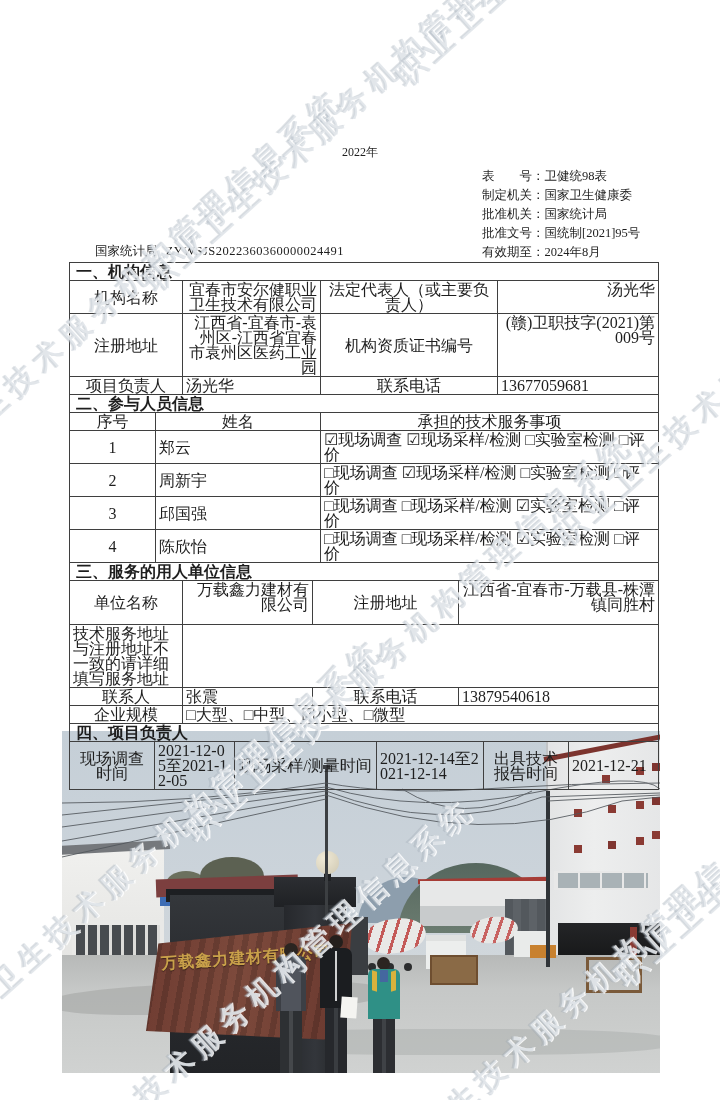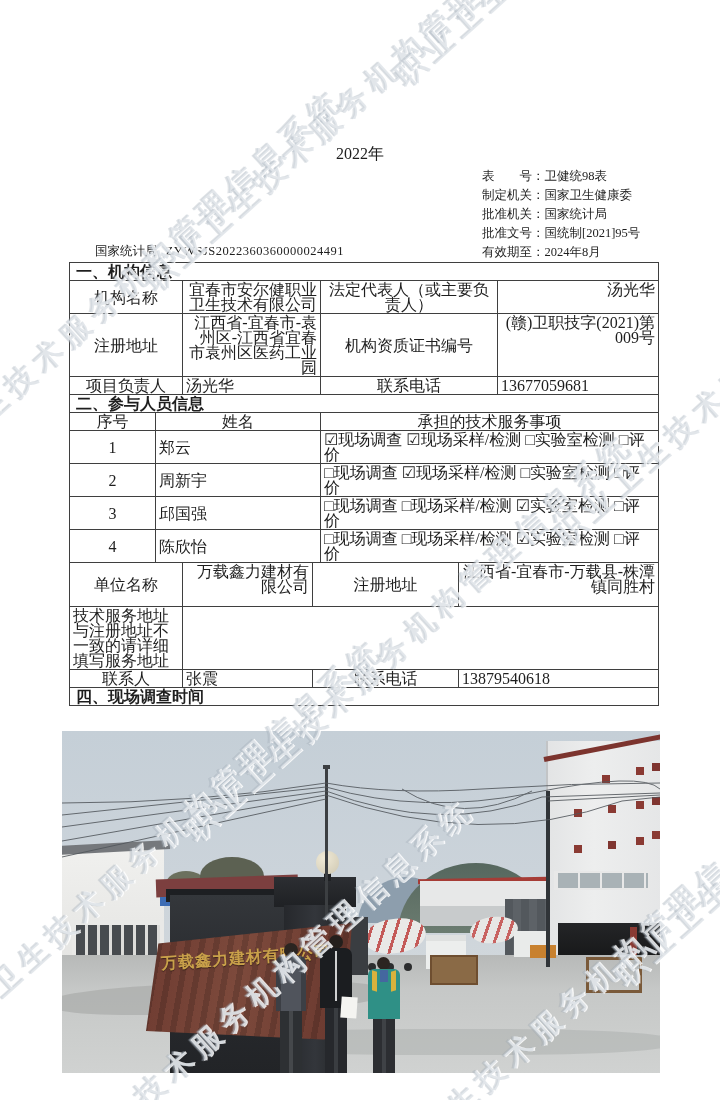--- a/index.html
+++ b/index.html
@@ -1,21 +1,21 @@
 <!DOCTYPE html>
 <html><head>
 <meta charset="utf-8">
 <style>
   html,body{margin:0;padding:0;}
   body{width:720px;height:1100px;background:#ffffff;font-family:"Liberation Serif","DejaVu Serif",serif;color:#1e1e1e;}
   .page{position:relative;width:720px;height:1100px;background:#ffffff;overflow:hidden;}
 
   
   .doc-title{position:absolute;top:103px;left:0;width:720px;text-align:center;font-size:23px;font-weight:bold;letter-spacing:2px;}
-  .doc-year{position:absolute;top:144px;left:0;width:720px;text-align:center;font-size:16px;}
+  .doc-year{position:absolute;top:144px;left:0;width:720px;text-align:center;font-size:12px;}
   .meta{position:absolute;left:482px;top:167px;font-size:12.5px;line-height:19px;}
   .meta-row span{display:inline;}
   .report-code{position:absolute;left:95px;top:243px;font-size:12.5px;}
   .report-code .val{margin-left:8px;letter-spacing:.5px;}
 
   
   .tables{position:absolute;left:69px;top:262px;width:589px;z-index:2;}
   table{border-collapse:collapse;table-layout:fixed;width:589px;}
   table + table{margin-top:-1px;}
   td{border:1px solid #3f3f3f;font-size:16px;line-height:15px;padding:1px 3px;overflow:hidden;word-break:break-word;}
@@ -185,52 +185,67 @@
       </table>
 
     <table>
       <colgroup>
           <col style="width:113px">
           <col style="width:130px">
           <col style="width:146px">
           <col style="width:200px">
         </colgroup>
       <tbody>
+          <tr>
+            <td class="sec" colspan="4">三、服务的用人单位信息</td>
+          </tr>
       <tr style="height:44px">
         <td class="lab">单位名称</td>
         <td class="v">万载鑫力建材有限公司</td>
         <td class="lab">注册地址</td>
         <td class="v">江西省-宜春市-万载县-株潭镇同胜村</td>
       </tr>
       <tr style="height:47px">
         <td class="lab-left">技术服务地址与注册地址不一致的请详细填写服务地址</td>
         <td class="v" colspan="3"></td>
       </tr>
       <tr style="height:16px">
         <td class="lab">联系人</td>
         <td class="vm">张震</td>
         <td class="lab">联系电话</td>
         <td class="vm">13879540618</td>
+      </tr>
+      <tr style="height:16px">
+        <td class="lab">企业规模</td>
+        <td class="vm" colspan="3">□大型、□中型、☑小型、□微型</td>
       </tr>
     </tbody>
       </table>
 
     <table>
       <colgroup>
           <col style="width:85px">
           <col style="width:80px">
           <col style="width:142px">
           <col style="width:107px">
           <col style="width:85px">
           <col style="width:90px">
         </colgroup>
       <tbody>
           <tr>
-            <td class="sec" colspan="6">四、现场调查时间</td>
+            <td class="sec" colspan="6">四、项目负责人</td>
           </tr>
+      <tr style="height:31px">
+        <td class="lab">现场调查时间</td>
+        <td class="vm ba">2021-12-05至2021-12-05</td>
+        <td class="lab">现场采样/测量时间</td>
+        <td class="vm ba">2021-12-14至2021-12-14</td>
+        <td class="lab">出具技术报告时间</td>
+        <td class="vm ba">2021-12-21</td>
+      </tr>
     </tbody>
       </table>
   </div>
 
   <div class="photo">
     <div class="ph-sky"></div>
     <div class="ph-mtn-far"></div>
     <div class="ph-mtn"></div>
     <div class="ph-bldg-left"></div>
     <div class="ph-roof-left"></div>

